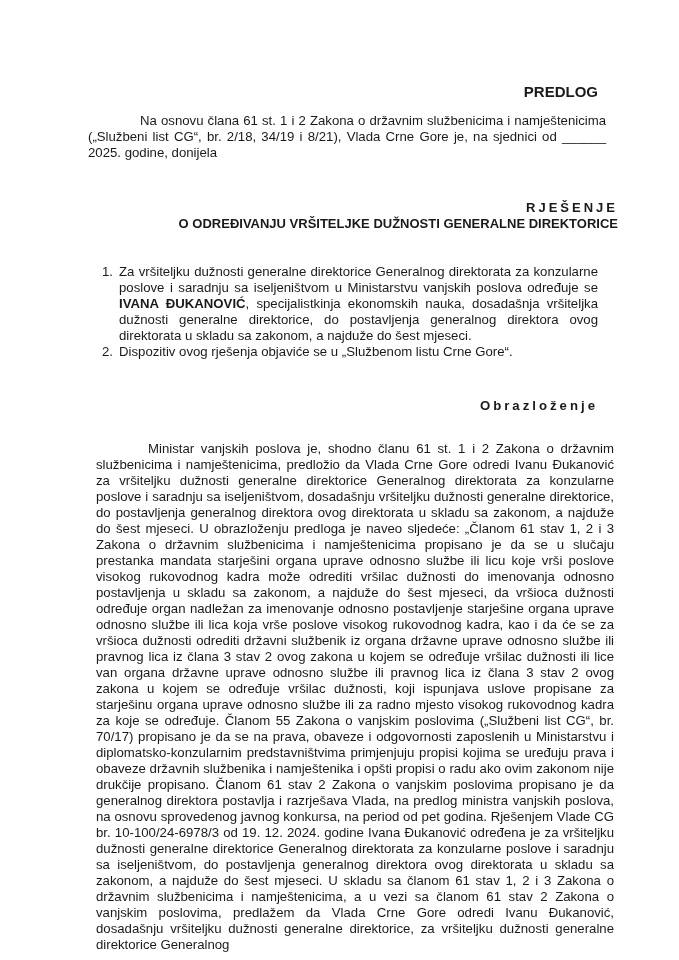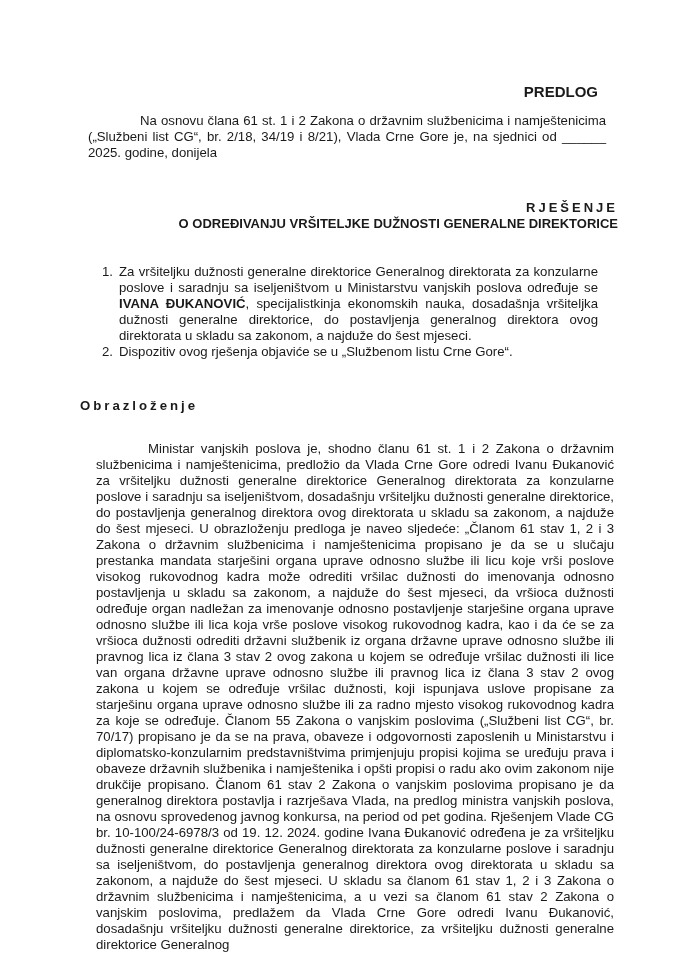--- a/index.html
+++ b/index.html
@@ -6,21 +6,21 @@
   body { width: 679px; height: 960px; overflow: hidden; position: relative; font-family: "Liberation Sans", sans-serif; color: #1a1a1a; }
   .page { position: absolute; left: 80px; top: 0; width: 518px; font-size: 13.2px; line-height: 16px; }
   .predlog { position: absolute; top: 84px; right: 0; font-weight: bold; font-size: 15px; }
   .intro { position: absolute; top: 105px; left: 0; width: 518px; text-align: justify; }
   .indent { text-indent: 52px; }
   .title-block { position: absolute; top: 163px; left: -20px; width: 558px; text-align: right; font-weight: bold; font-size: 13px; line-height: 16px; margin-top: 37px; }
   .title-block .rj { letter-spacing: 3px; }
   .list { position: absolute; top: 264px; left: 0; width: 518px; margin: 0; padding: 0; list-style: none; }
   .list li { position: relative; padding-left: 39px; text-align: justify; }
   .list li .num { position: absolute; left: 22px; top: 0; }
-  .obraz { position: absolute; top: 398px; left: 0; width: 518px; text-align: left; font-weight: bold; letter-spacing: 3px; }
+  .obraz { position: absolute; top: 398px; left: 0; width: 518px; text-align: right; font-weight: bold; letter-spacing: 3px; }
   .body-text { position: absolute; top: 425px; left: 0; width: 518px; text-align: justify; margin: 16px; }
   b { font-weight: bold; }
 </style>
 </head>
 <body>
 
 <div class="page">
   <div class="predlog">PREDLOG</div>
 
   <p class="intro indent" style="margin:8px">Na osnovu člana 61 st. 1 i 2 Zakona o državnim službenicima i namještenicima („Službeni list CG“, br. 2/18, 34/19 i 8/21), Vlada Crne Gore je, na sjednici od ______ 2025. godine, donijela</p>

